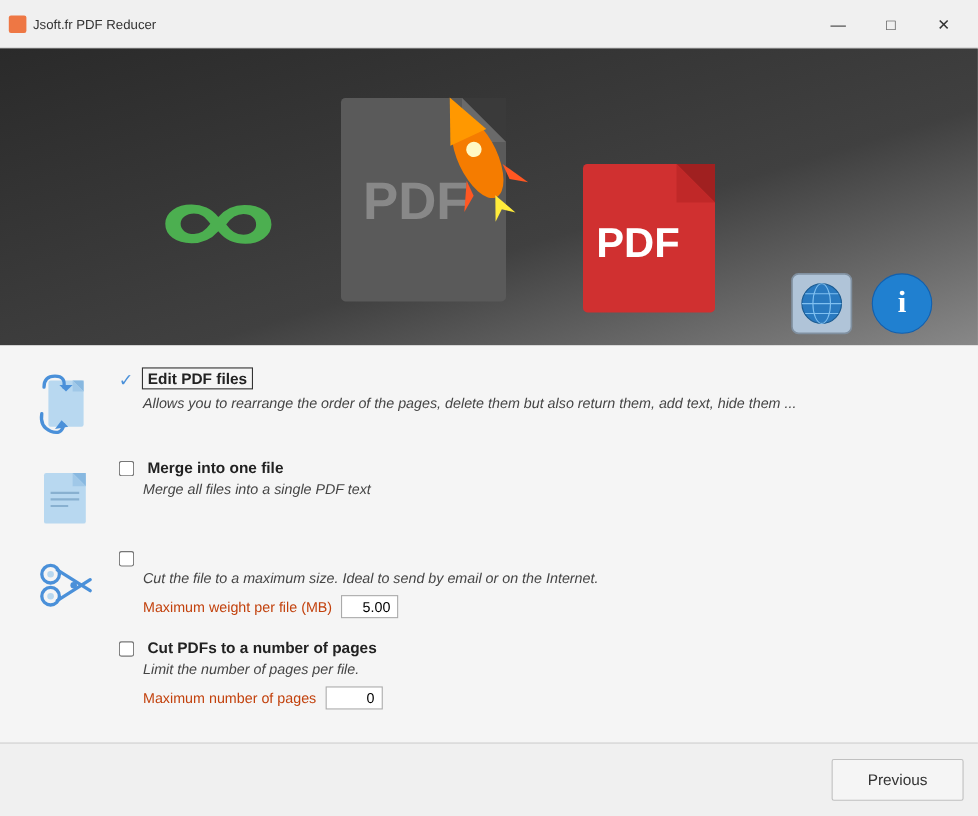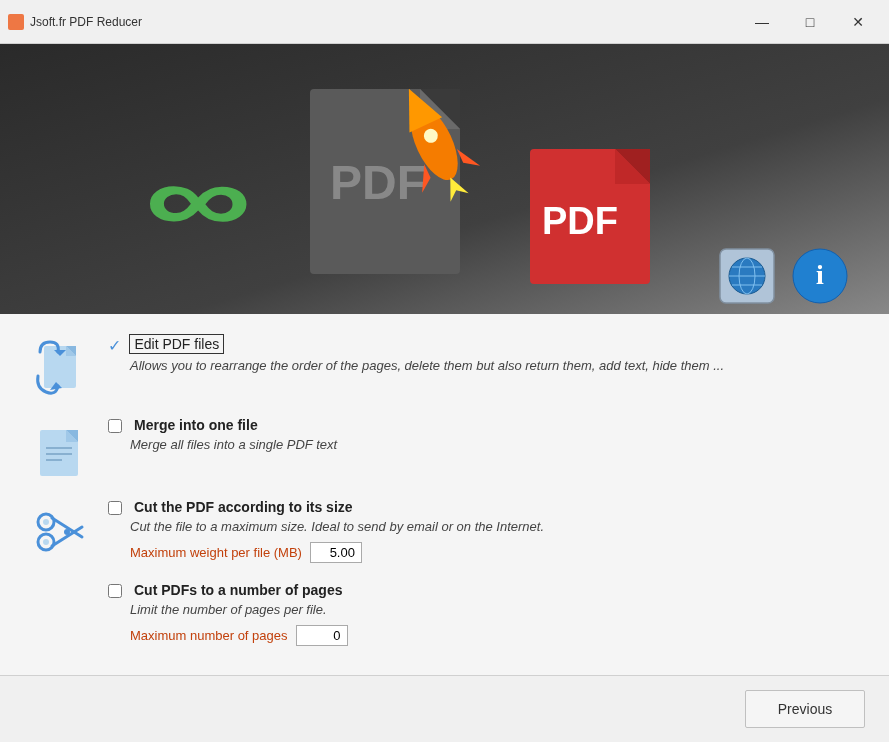--- a/index.html
+++ b/index.html
@@ -99,21 +99,21 @@
     }
     .option-checkbox {
       margin-top: 3px;
       width: 14px;
       height: 14px;
       cursor: pointer;
       flex-shrink: 0;
     }
     .option-title {
       font-size: 14px;
-      font-weight: normal;
+      font-weight: bold;
       color: #222;
       border: 1px solid #333;
       padding: 1px 4px;
       display: inline-block;
     }
     .option-title-plain {
       font-size: 14px;
       font-weight: bold;
       color: #222;
       padding: 1px 4px;
@@ -151,21 +151,21 @@
       color: #4a90d9;
       font-size: 16px;
       margin-top: 2px;
     }
 
     
     .footer {
       display: flex;
       justify-content: flex-end;
       gap: 10px;
-      padding: 14px 24px;
+      padding: 14px 13px;
       background: #f0f0f0;
       border-top: 1px solid #d0d0d0;
       position: absolute;
       bottom: 0;
       width: 100%;
     }
     .footer-btn {
       min-width: 120px;
       padding: 10px 24px;
       font-size: 14px;
@@ -326,21 +326,20 @@
 
         <circle cx="35" cy="30" r="3" fill="#4a90d9"></circle>
 
         <circle cx="14" cy="20" r="3" fill="#b8d8f0"></circle>
         <circle cx="14" cy="40" r="3" fill="#b8d8f0"></circle>
       </svg>
     </div>
     <div class="option-body">
       <div class="option-header">
         <input type="checkbox" class="option-checkbox" style="">
-        <span class="option-title-plain">Cut the PDF according to its size</span>
       </div>
       <div class="option-desc">Cut the file to a maximum size. Ideal to send by email or on the Internet.</div>
       <div class="option-extra">
         <span class="option-extra-label">Maximum weight per file (MB)</span>
         <input type="text" class="option-extra-input" value="5.00" style="">
       </div>
     </div>
   </div>
 
   <div class="option-row">

